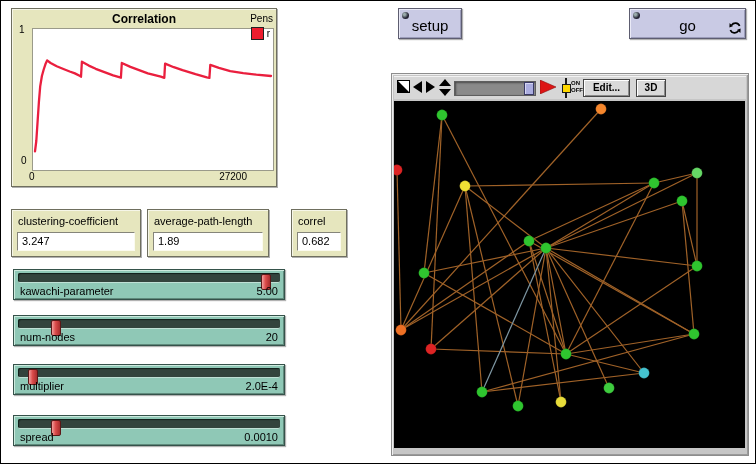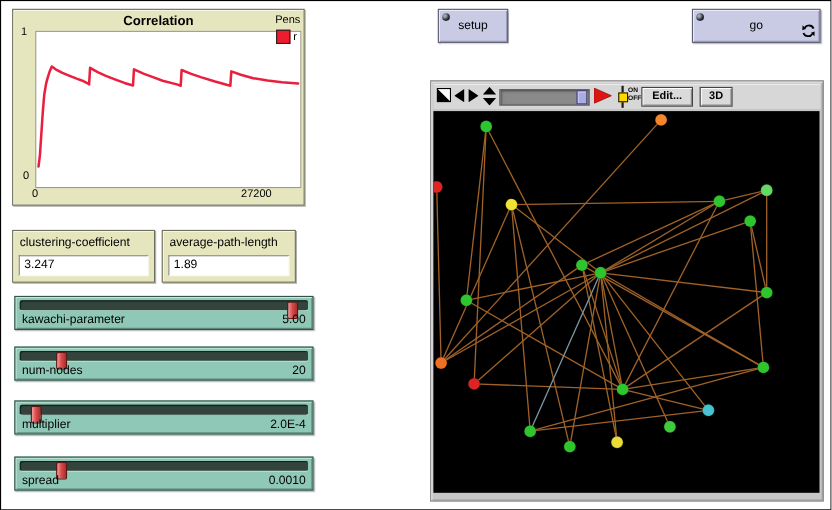--- a/index.html
+++ b/index.html
@@ -44,21 +44,21 @@
           border-radius:2px;box-shadow:inset 1px 1px 1px #10201a;border-bottom:1px solid #bfe0d5;}
   .slider .handle{position:absolute;top:1px;width:8px;height:14px;border-radius:2px;
           background:linear-gradient(90deg,#f29e9d,#da4b4a 45%,#a82d2d);border:1px solid #5c1717;}
   .slider .slabel{position:absolute;left:6px;bottom:2px;font-size:11px;}
   .slider .svalue{position:absolute;right:6px;bottom:2px;font-size:11px;padding-left:28px;}
   .slider1{top:268px;} .slider2{top:314px;} .slider3{top:363px;} .slider4{top:414px;}
 
   
   .nl-button{position:absolute;background:#c9cae4;border:1px solid #5d5d70;cursor:pointer;
           box-shadow:inset 1px 1px 0 #eaeaf7, inset -1px -1px 0 #9b9cba, 1px 1px 1px rgba(0,0,0,.3);}
-  .nl-button .blabel{position:absolute;left:0;top:8px;width:100%;text-align:center;font-size:11px;}
+  .nl-button .blabel{position:absolute;left:0;top:8px;width:100%;text-align:center;font-size:15px;}
   .corner-dot{position:absolute;left:3px;top:3px;width:7px;height:7px;border-radius:50%;
           background:radial-gradient(circle at 35% 35%, #9aa 15%, #223 60%);}
   .btn-setup{left:397px;top:7px;width:62px;height:29px;}
   .btn-go{left:628px;top:7px;width:115px;height:29px;}
   .forever-icon{position:absolute;right:4px;bottom:4px;width:12px;height:12px;}
 
   
   .view{position:absolute;left:390px;top:72px;width:356px;height:381px;background:#c6c6c6;
         border:1px solid #8d8d8d;box-shadow:inset 1px 1px 0 #efefef, inset -1px -1px 0 #9a9a9a;}
   .strip{position:absolute;left:2px;top:2px;width:352px;height:23px;background:#d7d7d7;
@@ -107,20 +107,24 @@
     <div class="xlab xmax">27200</div>
   </div>
 
   <div class="widget monitor monitor1">
     <div class="mlabel">clustering-coefficient</div>
     <div class="mvalue">3.247</div>
   </div>
   <div class="widget monitor monitor2">
     <div class="mlabel">average-path-length</div>
     <div class="mvalue">1.89</div>
+  </div>
+  <div class="widget monitor monitor3">
+    <div class="mlabel">correl</div>
+    <div class="mvalue">0.682</div>
   </div>
 
   <div class="slider slider1">
     <div class="track">
         <div class="handle" style="left: 243px;"></div>
       </div>
     <div class="slabel">kawachi-parameter</div>
     <div class="svalue">5.00</div>
   </div>
   <div class="slider slider2">

